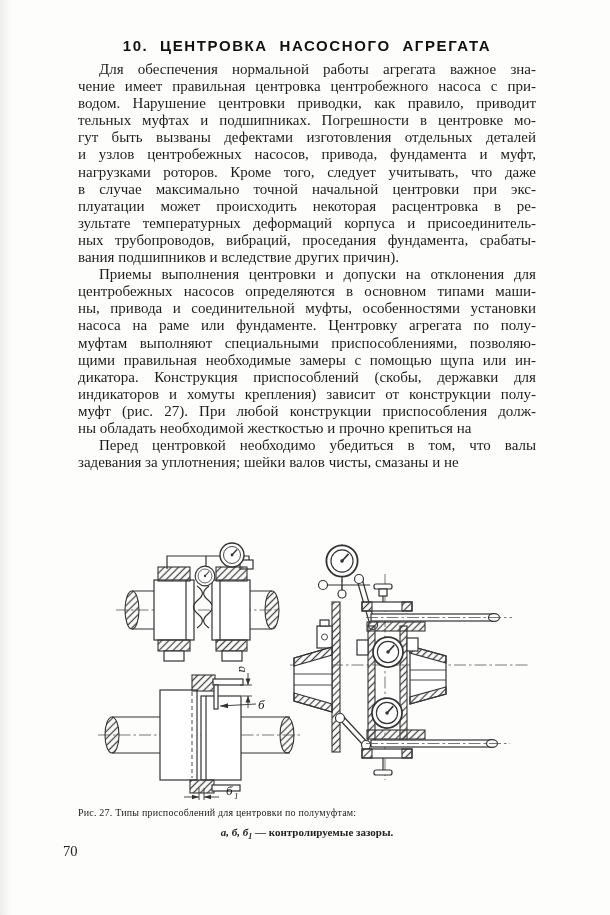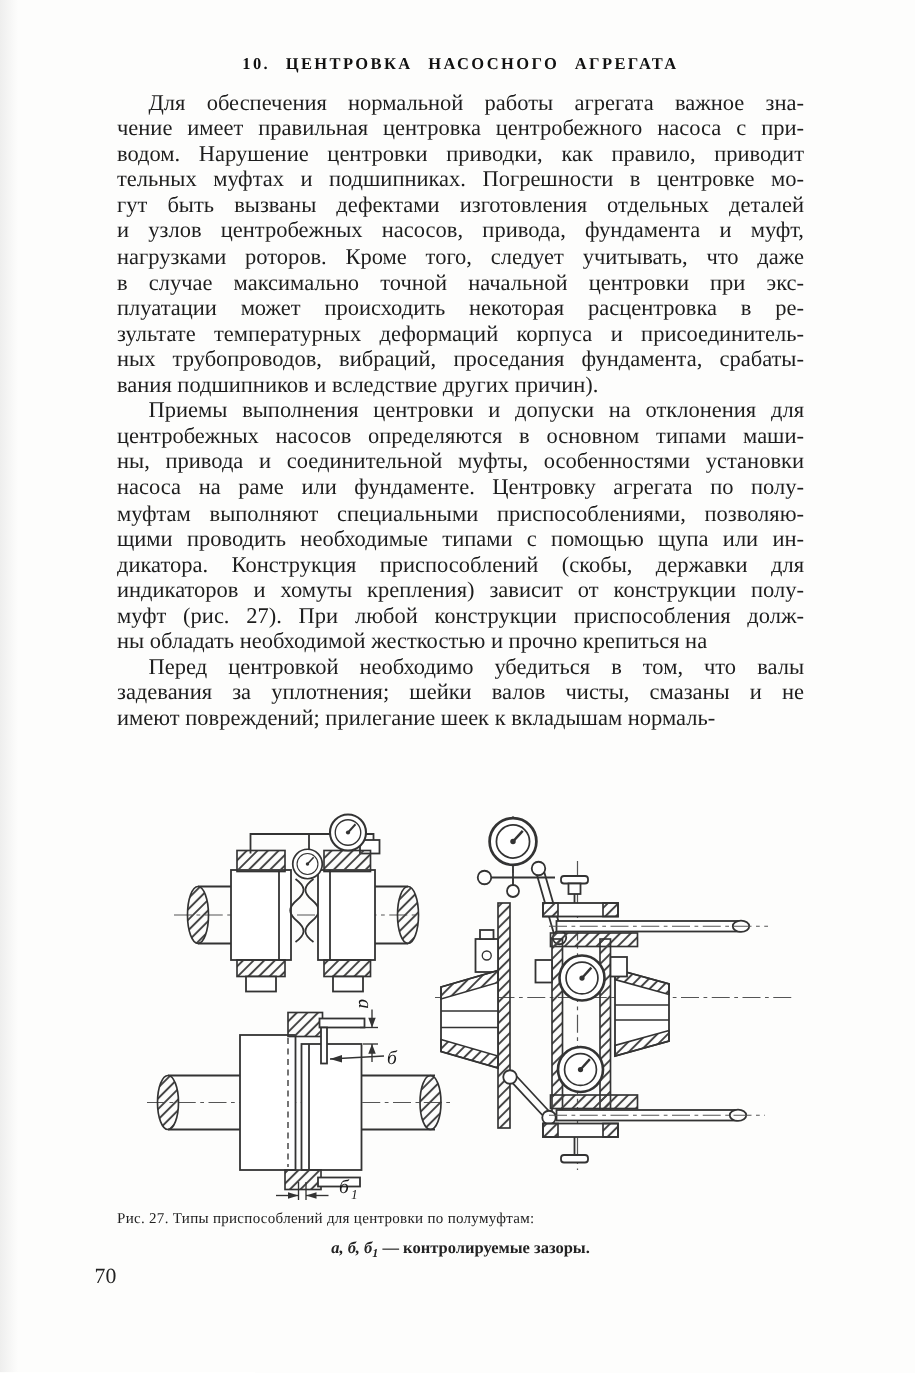--- a/index.html
+++ b/index.html
@@ -9,22 +9,22 @@
     font-family:"Liberation Serif", serif; color:#1d1d1d;
   }
   .page::before {
     content:''; position:absolute; left:0; top:0; bottom:0; width:12px;
     background:linear-gradient(90deg, rgba(210,210,210,0.35), rgba(255,255,255,0));
     pointer-events:none;
   }
   .heading {
     position:absolute; left:78px; top:37px; width:458px;
     text-align:center;
-    font-family:Liberation Serif, serif;
-    font-weight:bold; font-size:11px; letter-spacing:1.6px; word-spacing:6px;
+    font-family:Liberation Sans, sans-serif;
+    font-weight:bold; font-size:15px; letter-spacing:1.6px; word-spacing:6px;
     color:#111;
   }
   .textblock {
     position:absolute; left:78px; top:61px; width:458px;
     font-size:15px; line-height:17.1px;
   }
   .tline { text-align:justify; text-align-last:justify; -moz-text-align-last:justify; }
   .para .tline:first-child { text-indent:21px; }
   .para .tline:last-child { text-align-last:left; -moz-text-align-last:left; }
   .figure { position:absolute; left:80px; top:542px; }
@@ -72,30 +72,29 @@
         <div class="tline">зультате температурных деформаций корпуса и присоединитель-</div>
         <div class="tline">ных трубопроводов, вибраций, проседания фундамента, срабаты-</div>
         <div class="tline">вания подшипников и вследствие других причин).</div>
       </div>
     <div class="para">
         <div class="tline">Приемы выполнения центровки и допуски на отклонения для</div>
         <div class="tline">центробежных насосов определяются в основном типами маши-</div>
         <div class="tline">ны, привода и соединительной муфты, особенностями установки</div>
         <div class="tline">насоса на раме или фундаменте. Центровку агрегата по полу-</div>
         <div class="tline">муфтам выполняют специальными приспособлениями, позволяю-</div>
-        <div class="tline">щими проводить необходимые типами с помощью щупа или ин-</div>
+        <div class="tline">щими правильная необходимые замеры с помощью щупа или ин-</div>
         <div class="tline">дикатора. Конструкция приспособлений (скобы, державки для</div>
         <div class="tline">индикаторов и хомуты крепления) зависит от конструкции полу-</div>
         <div class="tline">муфт (рис. 27). При любой конструкции приспособления долж-</div>
         <div class="tline">ны обладать необходимой жесткостью и прочно крепиться на</div>
       </div>
     <div class="para">
         <div class="tline">Перед центровкой необходимо убедиться в том, что валы</div>
         <div class="tline">задевания за уплотнения; шейки валов чисты, смазаны и не</div>
-        <div class="tline">имеют повреждений; прилегание шеек к вкладышам нормаль-</div>
       </div>
   </div>
 
   <svg class="figure" width="460" height="262" viewBox="0 0 460 262" xmlns="http://www.w3.org/2000/svg">
     <defs>
       <pattern id="hatch" patternUnits="userSpaceOnUse" width="5" height="5" patternTransform="rotate(45)">
         <line x1="2.5" y1="0" x2="2.5" y2="5" stroke="#444" stroke-width="1.3"></line>
       </pattern>
       <g id="dial">
         <circle r="12" fill="#fff" stroke="#333" stroke-width="1.4"></circle>

